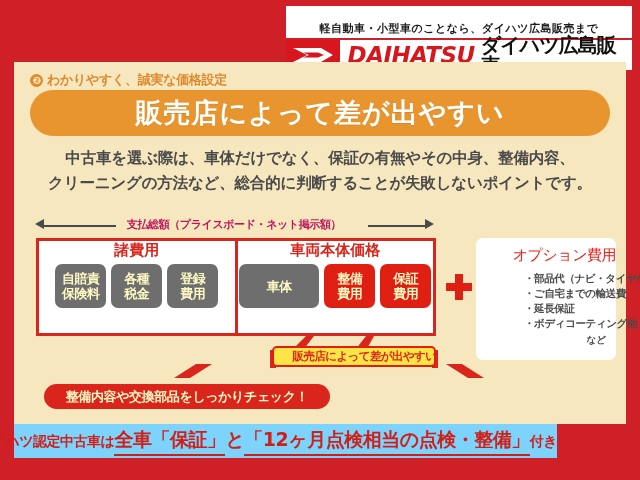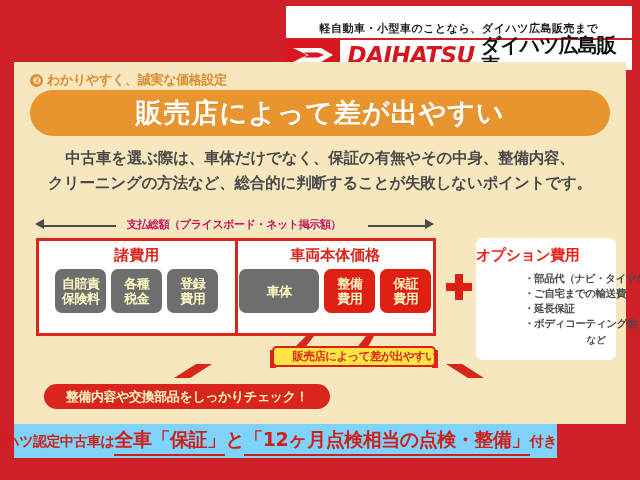--- a/index.html
+++ b/index.html
@@ -79,21 +79,21 @@
   .ar-head{position:absolute;top:4px;width:0;height:0;}
   .ar-head-l{left:1px;border-top:5px solid transparent;border-bottom:5px solid transparent;border-right:9px solid #4a4a4a;}
   .ar-head-r{right:0px;border-top:5px solid transparent;border-bottom:5px solid transparent;border-left:9px solid #4a4a4a;}
 
   
   .frame{
     position:absolute;left:22px;top:176px;width:400px;height:98px;
     border:3px solid #d9251c;background:#ffffff;box-sizing:border-box;
     display:flex;
   }
-  .fcol{position:relative;flex:1;display:flex;flex-direction:column;align-items:center;padding-top:5px;}
+  .fcol{position:relative;flex:1;display:flex;flex-direction:column;align-items:center;}
   .fcol.sep{border-left:3px solid #d9251c;}
   .fcol-title{color:#d9251c;font-size:15px;font-weight:900;letter-spacing:0px;line-height:18px;}
   .chips{display:flex;gap:5px;margin-top:5px;}
   .chip{
     width:51px;height:44px;border-radius:7px;background:#6e6e6e;color:#fef9c3;
     display:flex;flex-direction:column;align-items:center;justify-content:center;
     font-size:13px;font-weight:900;line-height:15px;letter-spacing:-0.5px;
   }
   .chip.red{background:#e01f13;}
   .chip.wide{width:80px;}
@@ -107,21 +107,21 @@
   }
   .plus:before{left:0;top:9px;width:26px;height:8px;}
   .plus:after{left:9px;top:0;width:8px;height:26px;}
 
   
   .optpanel{
     position:absolute;left:462px;top:176px;width:140px;height:122px;
     background:#ffffff;border-radius:7px;
   }
   .opt-title{
-    text-align:left;color:#e8231a;font-size:15px;font-weight:700;
+    text-align:right;color:#e8231a;font-size:15px;font-weight:400;
     margin-top:8px;letter-spacing:-0.5px;
   }
   .opt-list{margin:6px 0 0 8px;}
   .opt-list li{
     list-style:none;color:#4a4a4a;font-size:10.5px;font-weight:700;
     line-height:15px;letter-spacing:-0.4px;white-space:nowrap;
   }
   .opt-nado{text-align:right;margin-right:10px;margin-top:3px;color:#4a4a4a;font-size:9.5px;font-weight:700;}
 
   

